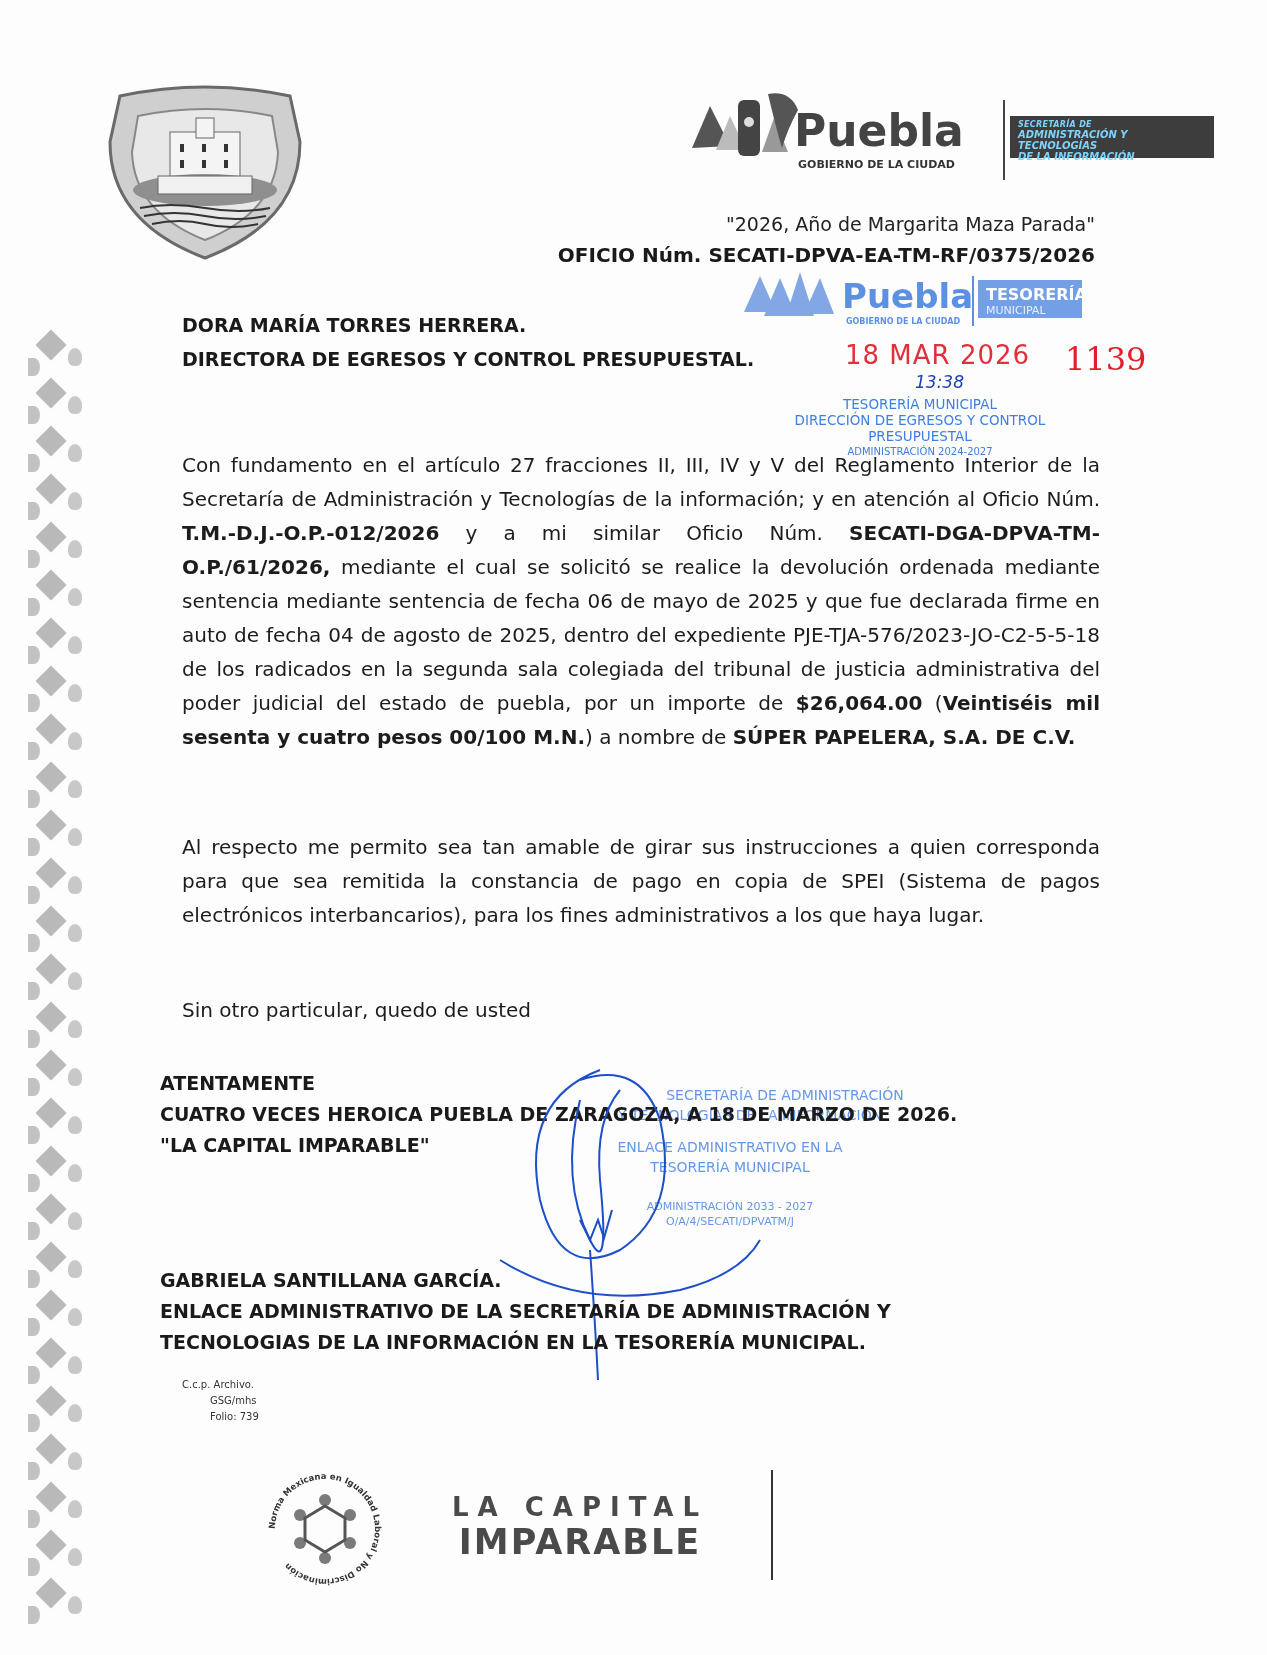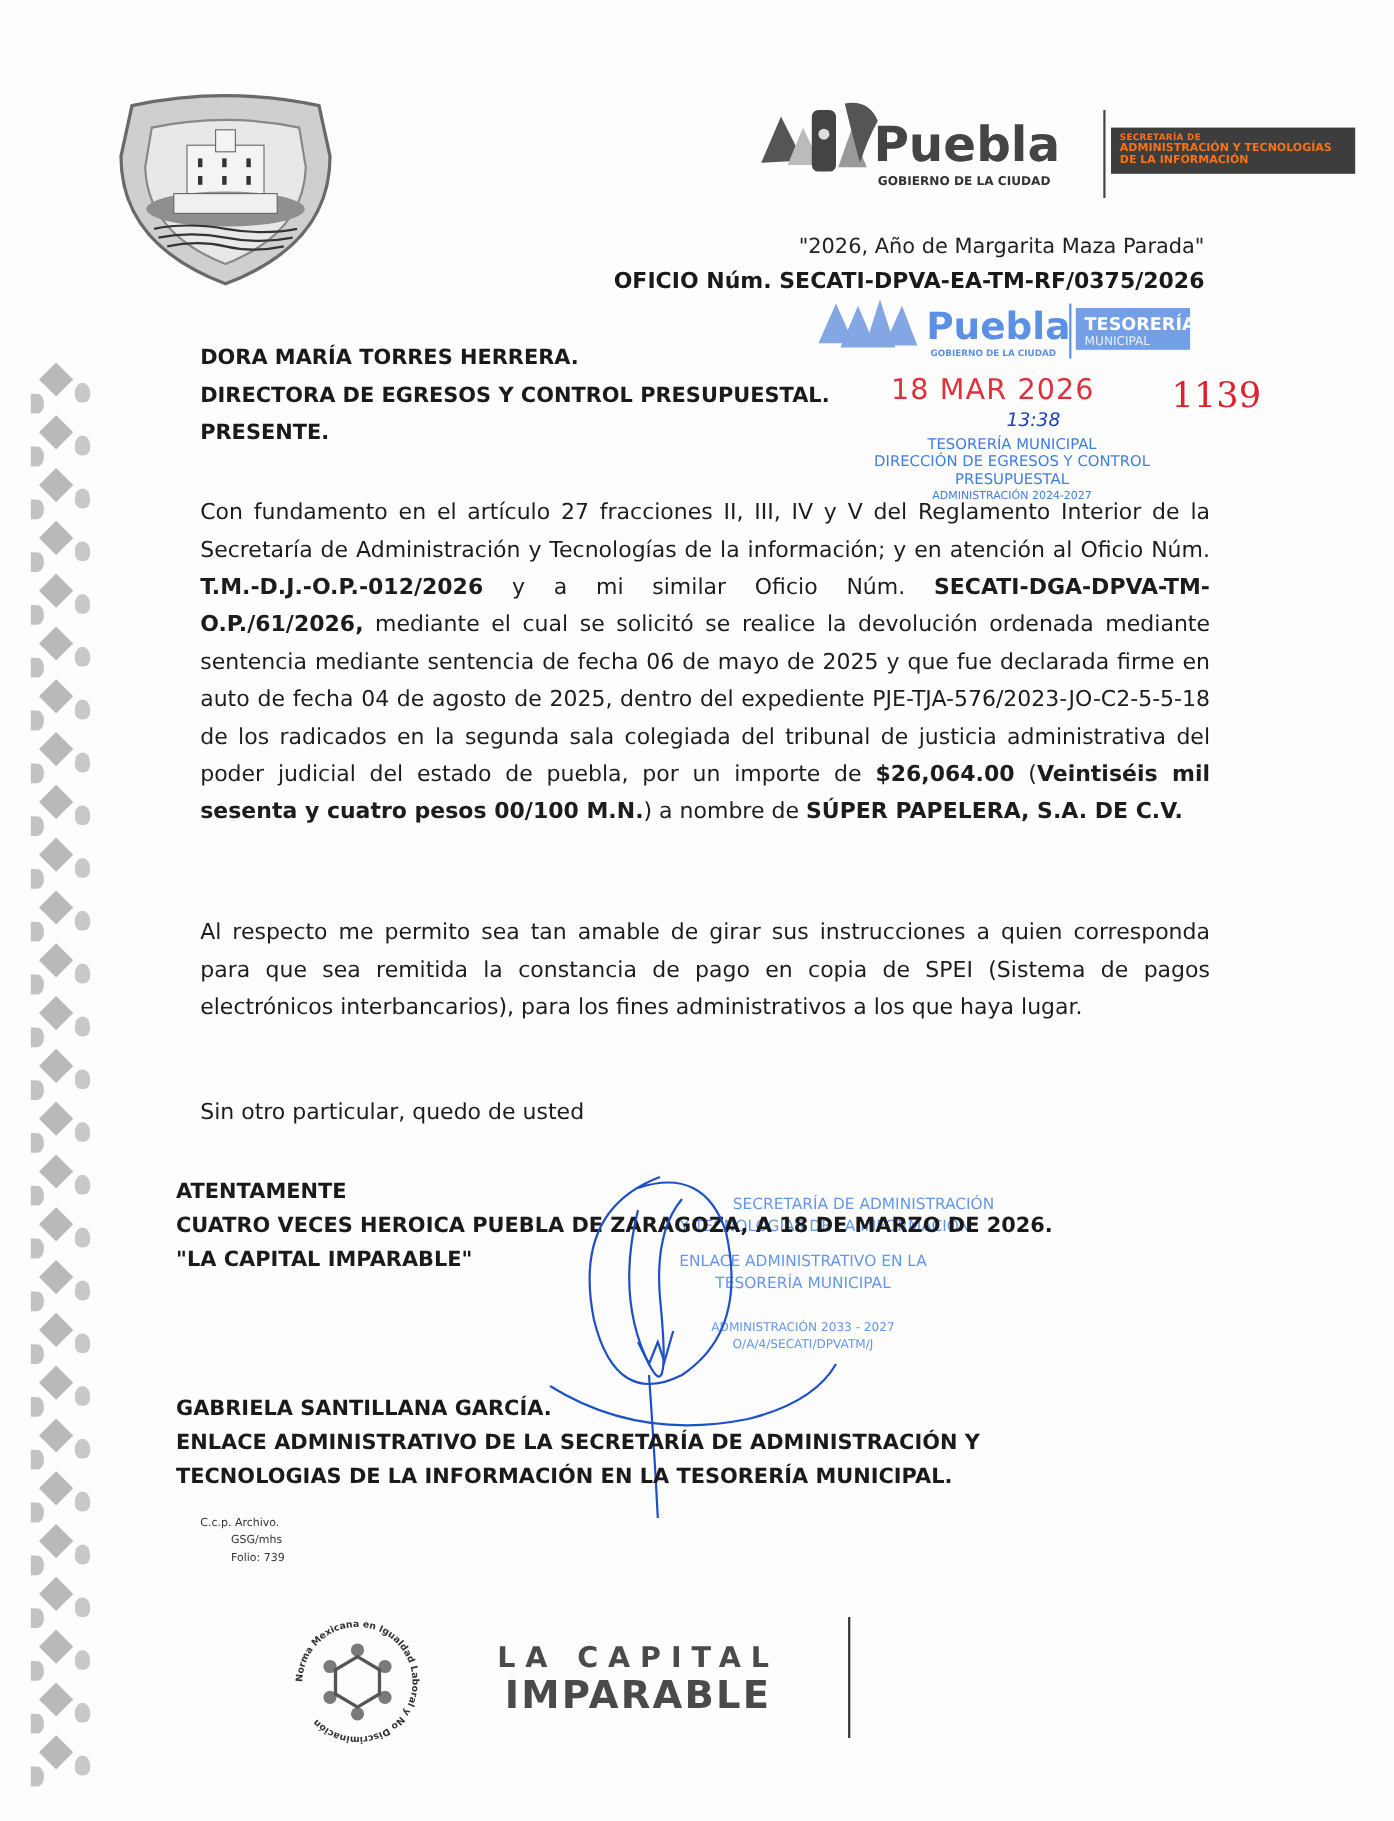--- a/index.html
+++ b/index.html
@@ -9,21 +9,21 @@
   
   .side-border { position: absolute; left: 28px; top: 330px; width: 60px; height: 1320px; }
   .side-border .motif { position: absolute; left: 0; width: 60px; height: 48px; }
   .side-border .diamond { position: absolute; left: 12px; top: 4px; width: 22px; height: 22px; background: #b9b9b9; transform: rotate(45deg); }
   .side-border .leaf { position: absolute; left: 40px; top: 18px; width: 14px; height: 18px; border-radius: 50% 50% 40% 40%; background: #c8c8c8; }
   .side-border .half { position: absolute; left: 0; top: 28px; width: 12px; height: 18px; background: #c2c2c2; border-radius: 0 50% 50% 0; }
 
   
   .crest { position: absolute; left: 100px; top: 82px; width: 210px; height: 178px; }
   .puebla-logo { position: absolute; left: 690px; top: 88px; width: 320px; height: 90px; }
-  .dept-block { position: absolute; left: 1010px; top: 116px; width: 222px; height: 42px; background: #3d3d3d; color: #f97316; padding: 4px 8px; }
+  .dept-block { position: absolute; left: 1010px; top: 116px; width: 204px; height: 42px; background: #3d3d3d; color: #7dd3fc; padding: 4px 8px; font-style: italic; }
   .dept-block .small { font-size: 8px; font-weight: bold; letter-spacing: .3px; }
   .dept-block .big { font-size: 10px; font-weight: bold; line-height: 11px; }
   .dept-divider { position: absolute; left: 1003px; top: 100px; width: 2px; height: 80px; background: #444; }
 
   .motto { position: absolute; right: 172px; top: 213px; font-size: 19px; color: #222; }
   .oficio { position: absolute; right: 172px; top: 243px; font-size: 20px; font-weight: bold; }
 
   .addressee { position: absolute; left: 182px; top: 308px; font-size: 19px; font-weight: bold; line-height: 34px; }
 
   .body-text { position: absolute; left: 182px; width: 918px; font-size: 20px; line-height: 34px; text-align: justify; color: #1c1c1c; }
@@ -32,21 +32,21 @@
   .p3 { top: 993px; text-align: left; }
   b { font-weight: bold; margin-top: 28px; }
 
   .closing { position: absolute; left: 160px; width: 940px; text-align: left; font-weight: bold; font-size: 19px; line-height: 31px; }
   .closing1 { top: 1068px; }
   .closing2 { top: 1265px; }
 
   .ccp { position: absolute; left: 182px; top: 1377px; font-size: 10px; line-height: 16px; color: #333; }
   .ccp div:nth-child(2), .ccp div:nth-child(3) { padding-left: 28px; }
   .stamp-tesoreria-logo { position: absolute; left: 742px; top: 268px; width: 340px; height: 60px; opacity: .85; }
-  .stamp-date { position: absolute; left: 810px; top: 340px; font-size: 26px; color: #e0303c; letter-spacing: 1px; font-family: "DejaVu Sans", sans-serif; }
+  .stamp-date { position: absolute; left: 845px; top: 340px; font-size: 26px; color: #e0303c; letter-spacing: 1px; font-family: "DejaVu Sans", sans-serif; }
   .stamp-number { position: absolute; left: 1052px; top: 340px; font-size: 32px; color: #e0202a; font-family: "DejaVu Serif", serif; margin-left: 13px; }
   .stamp-time { position: absolute; left: 915px; top: 372px; font-size: 17px; color: #1a3fb8; font-style: italic; }
   .stamp-dept { position: absolute; left: 760px; top: 396px; width: 320px; text-align: center; font-size: 13.5px; line-height: 16px; color: #3f7de0; }
   .stamp-dept .tiny { font-size: 10px; }
   .stamp-enlace { position: absolute; left: 555px; top: 1085px; width: 350px; text-align: center; color: #4a86e6; opacity: .85; font-size: 14px; line-height: 20px; }
   .stamp-enlace .tiny { font-size: 11px; line-height: 15px; }
   .signature { position: absolute; left: 480px; top: 1060px; width: 300px; height: 320px; pointer-events: none; }
 
   
   .nmx-seal { position: absolute; left: 266px; top: 1470px; width: 118px; height: 118px; }
@@ -238,21 +238,20 @@
   <text x="104" y="56" font-family="DejaVu Sans, sans-serif" font-weight="bold" font-size="8" fill="#3f7de0">GOBIERNO DE LA CIUDAD</text>
   <rect x="230" y="8" width="2" height="50" fill="#3f7de0"></rect>
   <rect x="236" y="12" width="104" height="38" fill="#5b8fe2"></rect>
   <text x="244" y="32" font-family="DejaVu Sans, sans-serif" font-weight="bold" font-size="16" fill="#fff">TESORERÍA</text>
   <text x="244" y="46" font-family="DejaVu Sans, sans-serif" font-size="11" fill="#e6eeff">MUNICIPAL</text>
 </svg>
 
 <div class="addressee">
   <div>DORA MARÍA TORRES HERRERA.</div>
   <div>DIRECTORA DE EGRESOS Y CONTROL PRESUPUESTAL.</div>
-  <div>PRESENTE.</div>
 </div>
 
 <div class="stamp-date">18 MAR 2026</div>
 <div class="stamp-number">1139</div>
 <div class="stamp-time">13:38</div>
 <div class="stamp-dept">
   <div>TESORERÍA MUNICIPAL</div>
   <div>DIRECCIÓN DE EGRESOS Y CONTROL</div>
   <div>PRESUPUESTAL</div>
   <div class="tiny">ADMINISTRACIÓN 2024-2027</div>

